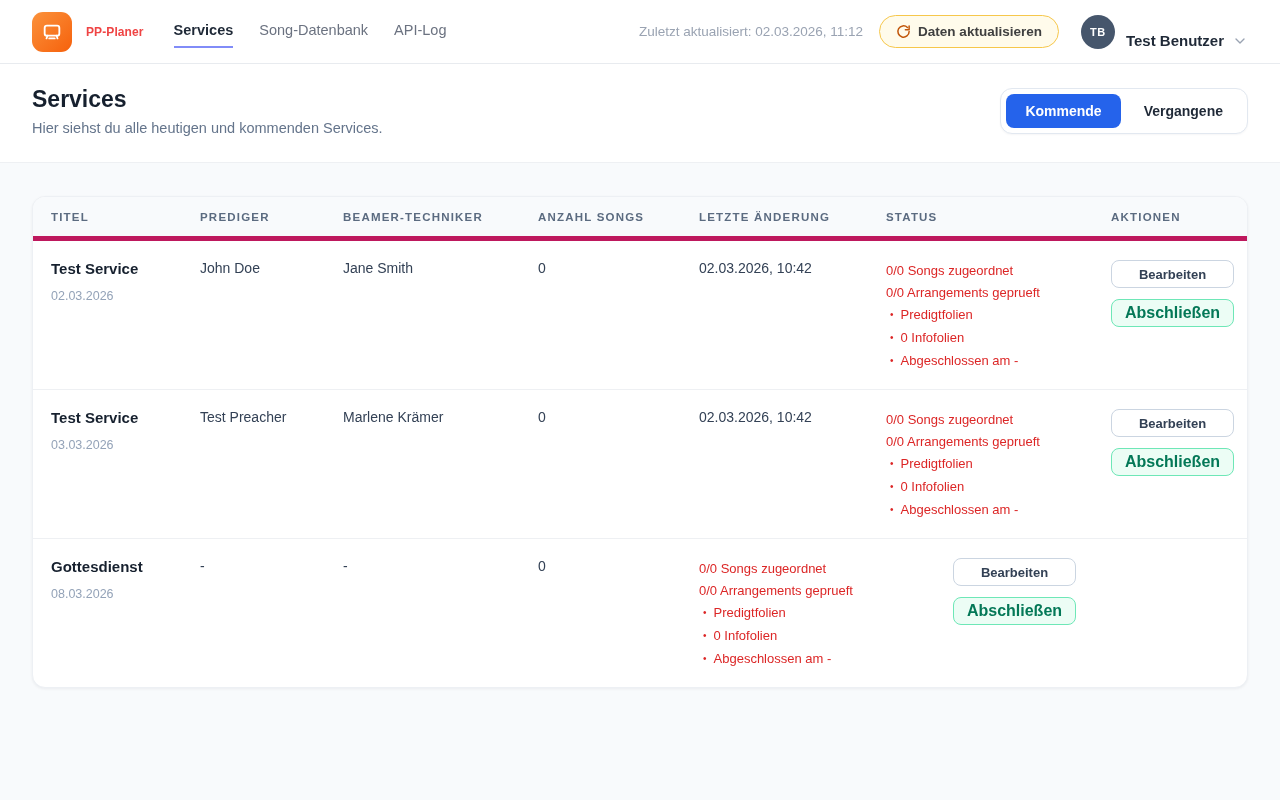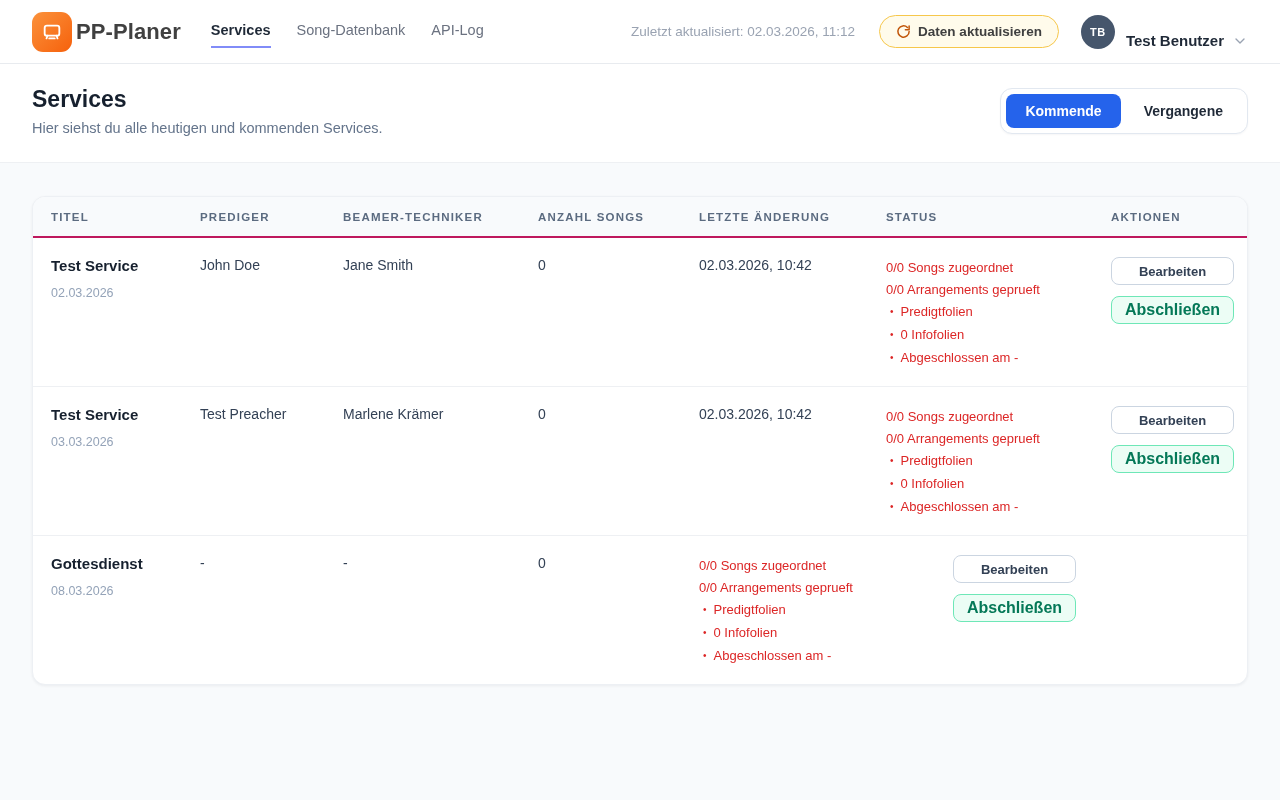--- a/index.html
+++ b/index.html
@@ -5,26 +5,26 @@
   * { margin:0; padding:0; box-sizing:border-box; }
   html,body { width:1280px; height:800px; overflow:hidden; }
   body { font-family:"Liberation Sans","DejaVu Sans",sans-serif; background:#f8fafc; color:#1e293b; }
 
   
   .navbar { height:64px; background:#fff; border-bottom:1px solid #e8ebef;
             display:flex; align-items:center; padding:0 32px; }
   .logo { width:40px; height:40px; border-radius:11px;
           background:linear-gradient(135deg,#fb923c 0%,#f6610c 100%);
           display:flex; align-items:center; justify-content:center; flex:0 0 auto; }
-  .brand { font-size:22px; font-weight:700; color:#404040; margin-left:4px; letter-spacing:.1px; }
+  .brand { font-size:12px; font-weight:700; color:#ef4444; margin-left:14px; letter-spacing:.1px; }
   .nav { display:flex; gap:26px; margin-left:30px; }
   .nav-item { font-size:14.5px; color:#6b7280; text-decoration:none; padding:6px 0 8px; cursor:pointer; }
   .nav-item.active { color:#1f2937; font-weight:600; border-bottom:2.5px solid #818cf8; }
   .nav-spacer { flex:1; }
-  .last-updated { font-size:13.5px; color:#9aa3b2; margin-right:24px; white-space:nowrap; }
+  .last-updated { font-size:13.5px; color:#9aa3b2; margin-right:16px; white-space:nowrap; }
   .refresh-btn { display:flex; align-items:center; gap:7px; background:#fffbeb; border:1.5px solid #f6c74b;
                  color:#404040; font-size:13.5px; font-weight:600; border-radius:999px;
                  padding:8px 16px; cursor:pointer; font-family:inherit; }
   .user-box { display:flex; align-items:flex-end; margin-left:22px; cursor:pointer; }
   .avatar { width:34px; height:34px; border-radius:50%; background:#46566c;
             color:#fff; font-size:11px; font-weight:700; display:flex; align-items:center; justify-content:center;
             letter-spacing:.5px; }
   .user-name { font-size:15px; font-weight:700; color:#1f2937; margin:0 8px 0 11px; }
 
   
@@ -36,21 +36,21 @@
                   display:flex; gap:4px; box-shadow:0 1px 2px rgba(15,23,42,.04); margin-top:2px; }
   .toggle-btn { font-size:14px; font-weight:600; border:none; background:transparent; color:#1f2937;
                 padding:9px 19px; border-radius:8px; cursor:pointer; font-family:inherit; }
   .toggle-btn.active { background:#2563eb; color:#fff; }
 
   
   .main { padding:33px 32px; }
   .card { background:#fff; border:1px solid #edf0f4; border-radius:13px; overflow:hidden;
           box-shadow:0 1px 3px rgba(15,23,42,.06); }
   .grid-row { display:grid; grid-template-columns:149px 143px 195px 161px 187px 225px 1fr; }
-  .thead { background:#f8fafc; border-bottom:2px solid #be185d; }
+  .thead { background:#f8fafc; border-bottom:5px solid #be185d; }
   .th { font-size:11.5px; font-weight:700; letter-spacing:1.2px; text-transform:uppercase;
         color:#5b6b80; padding:14px 10px 13px 18px; white-space:nowrap; }
   .tr { border-bottom:1px solid #eef0f3; min-height:137px; }
   .tr:last-child { border-bottom:none; }
   .td { padding:19px 10px 16px 18px; font-size:14px; color:#334155; }
   .svc-title { font-size:15px; font-weight:600; color:#16202e; }
   .svc-date { font-size:12.5px; color:#94a3b8; margin-top:12px; }
   .status-line { font-size:13px; color:#dc2626; line-height:22px; white-space:nowrap; }
   .status-line.bullet { padding-left:4px; }
   .status-line.bullet::before { content:"•"; font-size:10px; margin-right:7px; position:relative; top:-1px; }

